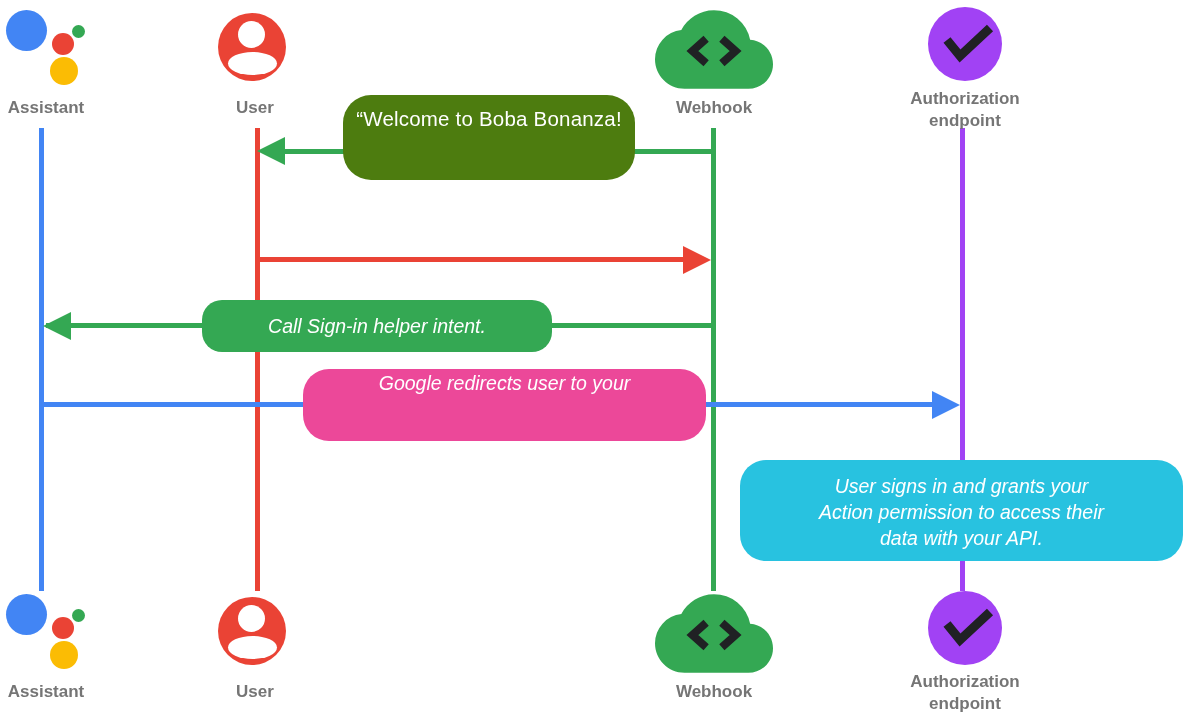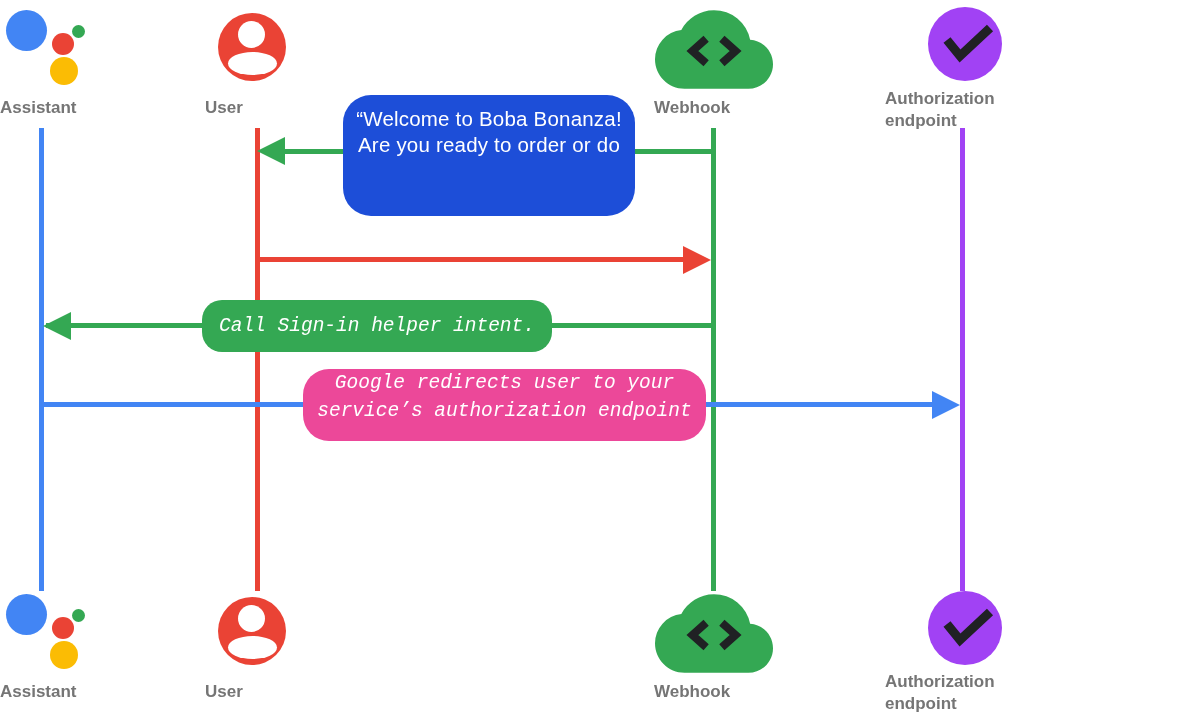--- a/index.html
+++ b/index.html
@@ -12,31 +12,31 @@
   .ll-webhook{left:711px;background:#34A853;}
   .ll-auth{left:960px;background:#A142F4;}
   
   .hline{position:absolute;height:5px;z-index:2;}
   .head{position:absolute;width:0;height:0;z-index:2;}
   .head-left{border-top:14px solid transparent;border-bottom:14px solid transparent;border-right:28px solid;}
   .head-right{border-top:14px solid transparent;border-bottom:14px solid transparent;border-left:28px solid;}
   
   .bubble{position:absolute;z-index:3;color:#fff;text-align:center;box-sizing:border-box;}
   .sans-msg{font-size:20.5px;line-height:26px;letter-spacing:.2px;}
-  .mono-msg{font-family:Liberation Mono, monospace;font-style:italic;font-size:19.5px;}
-  .bubble1{left:343px;top:95px;width:292px;height:121px;border-radius:28px;background:#1d4ed8;padding-top:11px;}
+  .mono-msg{font-family:Liberation Sans, sans-serif;font-style:italic;font-size:19.5px;}
+  .bubble1{left:343px;top:95px;width:292px;height:85px;border-radius:28px;background:#4d7c0f;padding-top:11px;}
   .bubble2{left:388px;top:234px;width:195px;height:49px;border-radius:24px;background:#EA4335;line-height:49px;}
   .box3{left:202px;top:300px;width:350px;height:52px;border-radius:20px;background:#34A853;line-height:52px;}
   .box4{left:303px;top:369px;width:403px;height:72px;border-radius:26px;background:#ec4899;padding-top:0;line-height:28px;}
   .box5{left:740px;top:460px;width:443px;height:101px;border-radius:26px;background:#28C2E0;padding-top:13px;line-height:26px;}
   
   .icon-group{position:absolute;z-index:4;}
   .circ{position:absolute;border-radius:50%;}
   .actor-label{position:absolute;z-index:4;color:#757575;font-weight:bold;font-size:17px;
-               line-height:22px;}
+               text-align:center;line-height:22px;}
   svg{display:block;}
 </style>
 </head>
 <body>
 
 <div class="stage">
 
   <div class="lifeline ll-assistant"></div>
   <div class="lifeline ll-user"></div>
   <div class="lifeline ll-webhook"></div>
@@ -49,31 +49,34 @@
   <div class="head head-right" style="left:683px;top:246px;border-left-color:#EA4335;"></div>
 
   <div class="hline" style="left:46px;top:323px;width:665px;background:#34A853;"></div>
   <div class="head head-left" style="left:43px;top:312px;border-right-color:#34A853;"></div>
 
   <div class="hline" style="left:41px;top:402px;width:893px;background:#4285F4;"></div>
   <div class="head head-right" style="left:932px;top:391px;border-left-color:#4285F4;"></div>
 
   <div class="bubble bubble1 sans-msg">
     <div>“Welcome to Boba Bonanza!</div>
-    <div>Are you ready to order or do</div>
   </div>
 
 
   <div class="bubble box3 mono-msg">Call Sign-in helper intent.</div>
 
   <div class="bubble box4 mono-msg">
     <div>Google redirects user to your</div>
-    <div>service’s authorization endpoint</div>
   </div>
 
+  <div class="bubble box5 mono-msg">
+    <div>User signs in and grants your</div>
+    <div>Action permission to access their</div>
+    <div>data with your API.</div>
+  </div>
 
   <div class="icon-group" style="left:0;top:0;width:92px;height:90px;">
     <div class="circ" style="left:6px;top:10px;width:41px;height:41px;background:#4285F4;"></div>
     <div class="circ" style="left:72px;top:25px;width:13px;height:13px;background:#34A853;"></div>
     <div class="circ" style="left:52px;top:33px;width:22px;height:22px;background:#EA4335;"></div>
     <div class="circ" style="left:50px;top:57px;width:28px;height:28px;background:#FBBC04;"></div>
   </div>
   <div class="actor-label" style="left:0;top:97px;width:92px;">Assistant</div>
 
   <div class="icon-group" style="left:218px;top:13px;width:68px;height:68px;">

